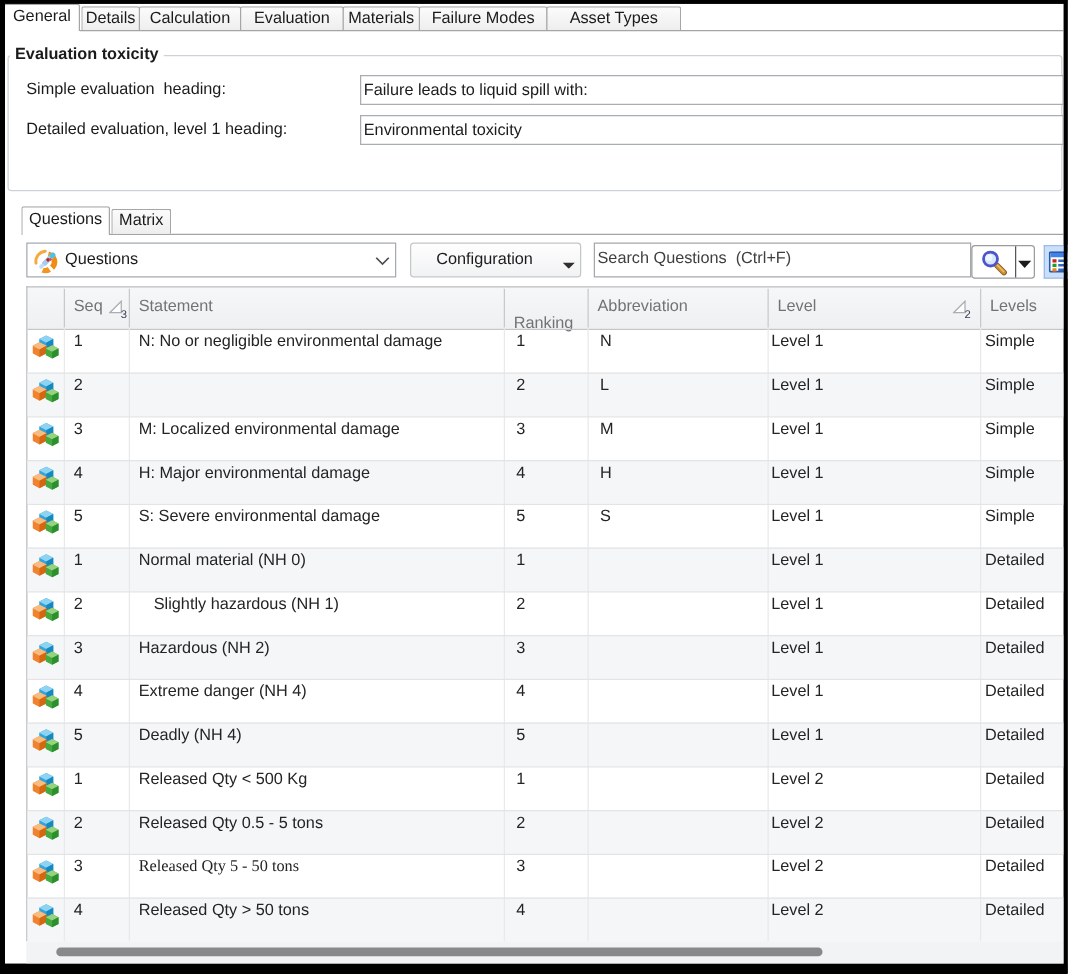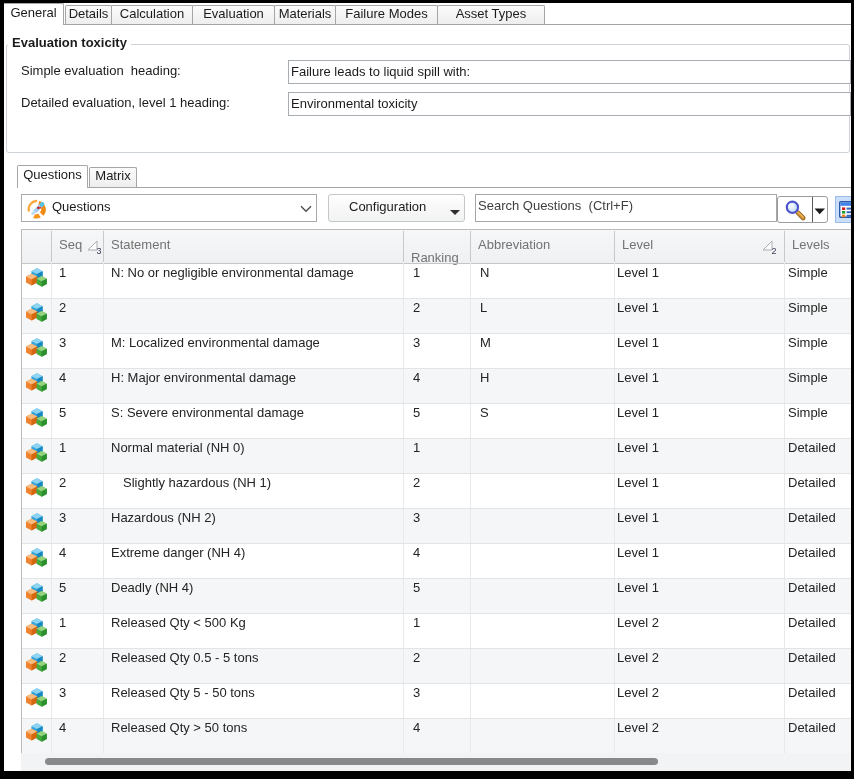--- a/index.html
+++ b/index.html
@@ -456,21 +456,21 @@
           <path d="M5.6 6.1 L11.2 3.2 L11.2 9.2 L5.6 12.1 Z" fill="#d4670f"></path>
         </g>
  <g transform="translate(10.6,7.8)">
           <path d="M0 2.9 L5.1 .3 L10.2 2.9 L10.2 8.3 L5.1 10.9 L0 8.3 Z" fill="#44a93e"></path>
           <path d="M0 2.9 L5.1 .3 L10.2 2.9 L5.1 5.5 Z" fill="#97d37e"></path>
           <path d="M5.1 5.5 L10.2 2.9 L10.2 8.3 L5.1 10.9 Z" fill="#2c8f2e"></path>
         </g>
 </g>
     </svg>
 <div class="t ct" style="left:59px;top:685px;">3</div>
-<div class="t ct" style="left:111px;top:685px;">Released Qty 5 - 50 tons</div>
+<div class="t ct" style="left:111px;top:685px;font-family:Liberation Serif, serif;">Released Qty 5 - 50 tons</div>
 <div class="t ct" style="left:413px;top:685px;">3</div>
 <div class="t ct" style="left:617px;top:685px;">Level 2</div>
 <div class="t ct" style="left:788px;top:685px;">Detailed</div>
 <div class="hline" style="left:22px;top:718px;width:829px;background:#e2e4e5;"></div>
 <svg class="cube" width="22" height="21" viewBox="0 0 22 21" style="left:26px;top:723px;">
 <g>
  <g transform="translate(5.4,0)">
           <path d="M0 3.2 L5.6 .3 L11.2 3.2 L11.2 9.2 L5.6 12.1 L0 9.2 Z" fill="#2ea6df"></path>
           <path d="M0 3.2 L5.6 .3 L11.2 3.2 L5.6 6.1 Z" fill="#8ed3f2"></path>
           <path d="M5.6 6.1 L11.2 3.2 L11.2 9.2 L5.6 12.1 Z" fill="#1787bf"></path>

